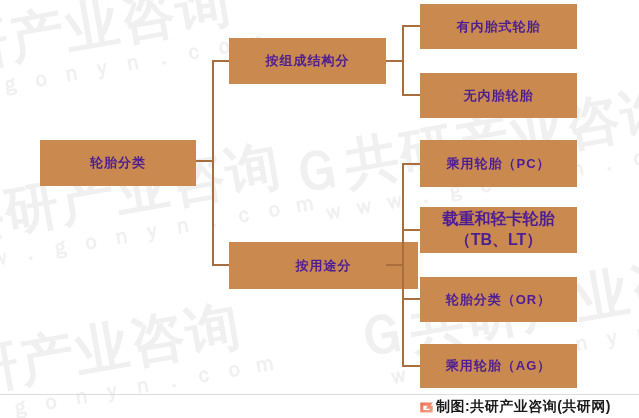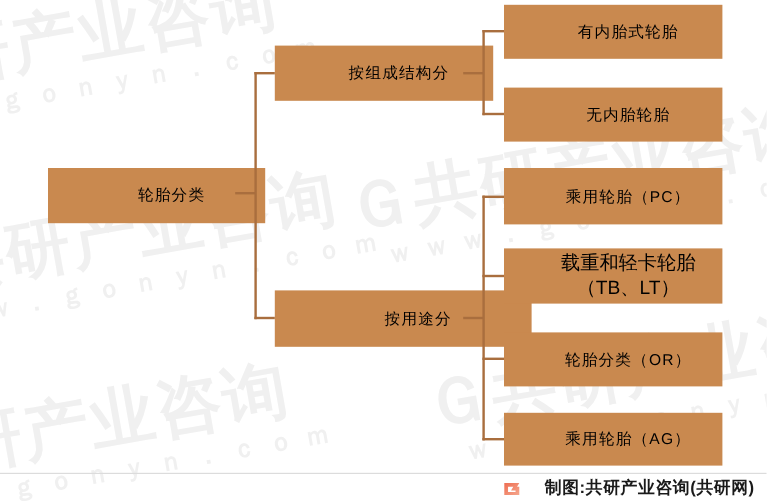--- a/index.html
+++ b/index.html
@@ -13,34 +13,33 @@
   
   .wm{position:absolute;inset:0;z-index:0;pointer-events:none;}
   .wm-tile{position:absolute;transform:rotate(-10deg);transform-origin:0 0;white-space:nowrap;color:#f0f0f0;}
   .wm-big{font-size:54px;font-weight:bold;letter-spacing:2px;line-height:1;}
   .wm-small{font-size:21px;font-weight:bold;letter-spacing:10px;margin-top:6px;margin-left:26px;line-height:1;}
   
   .layer{position:absolute;inset:0;z-index:1;}
   .node{
     position:absolute;
     background:#C9894F;
-    color:#000000;
+    color:#4c1d95;
     display:flex;align-items:center;justify-content:center;
-    font-size:13px;font-weight:normal;
+    font-size:13px;font-weight:bold;
     text-align:center;
     letter-spacing:1px;
-    padding-left:25px;
   }
   .node.small-text{font-size:16px;letter-spacing:0;}
   .h,.v{position:absolute;background:#A96E3E;}
   .h{height:2px;}
   .v{width:2px;}
   
   .divider{position:absolute;left:0;top:394px;width:639px;height:1px;background:#dcdcdc;}
-  .footer{position:absolute;left:419px;top:398px;display:flex;align-items:center;gap:20px;z-index:2;}
+  .footer{position:absolute;left:419px;top:398px;display:flex;align-items:center;gap:2px;z-index:2;}
   .logo{width:15px;height:15px;display:block;}
   .credit{font-size:14px;font-weight:bold;color:#1a1a1a;letter-spacing:0.5px;}
 </style>
 </head>
 <body>
 
 <div class="canvas">
 
   <div class="wm">
 

